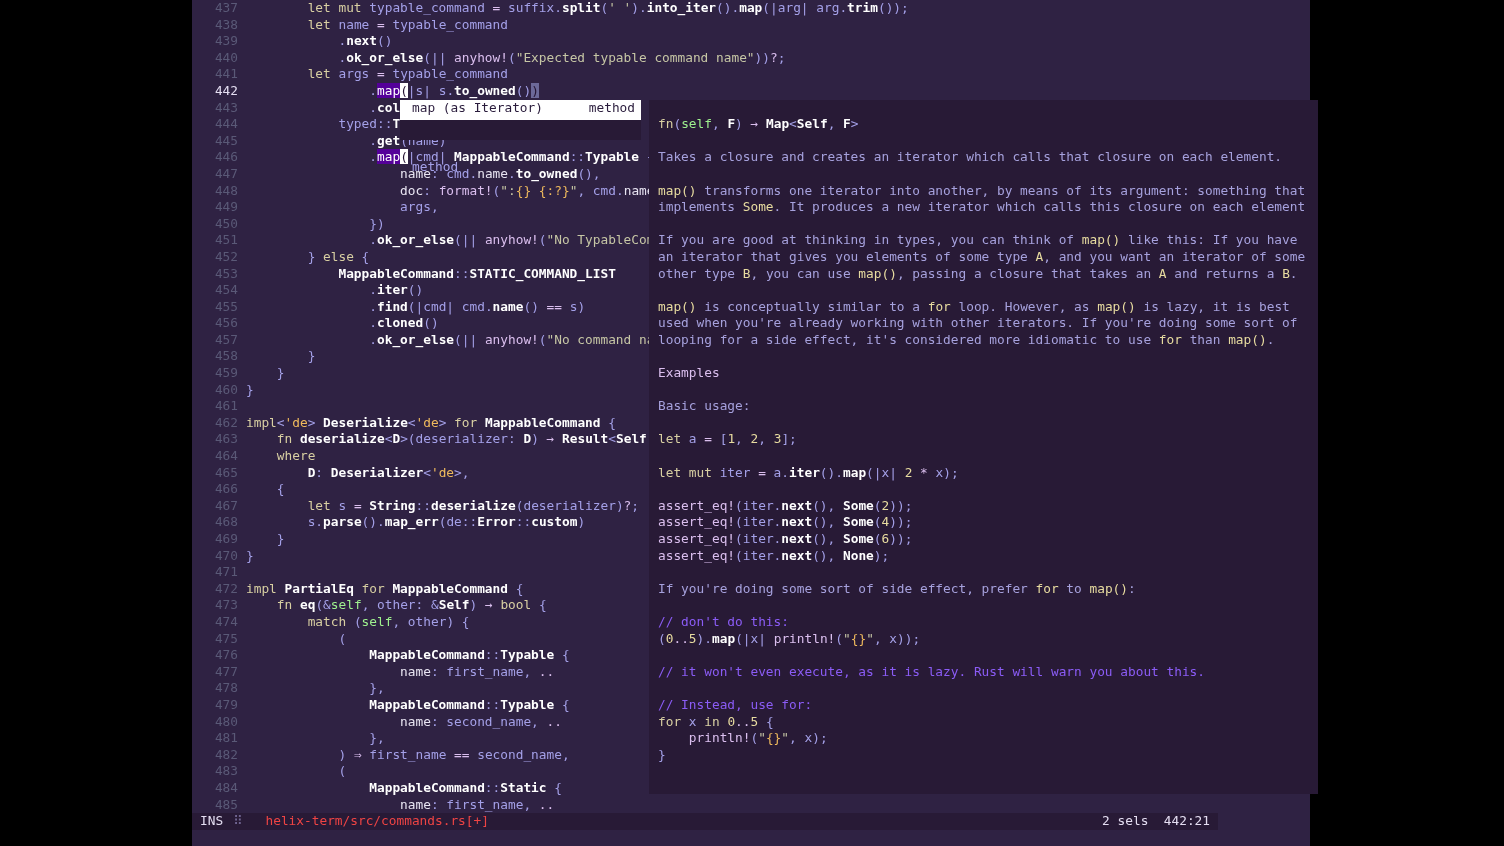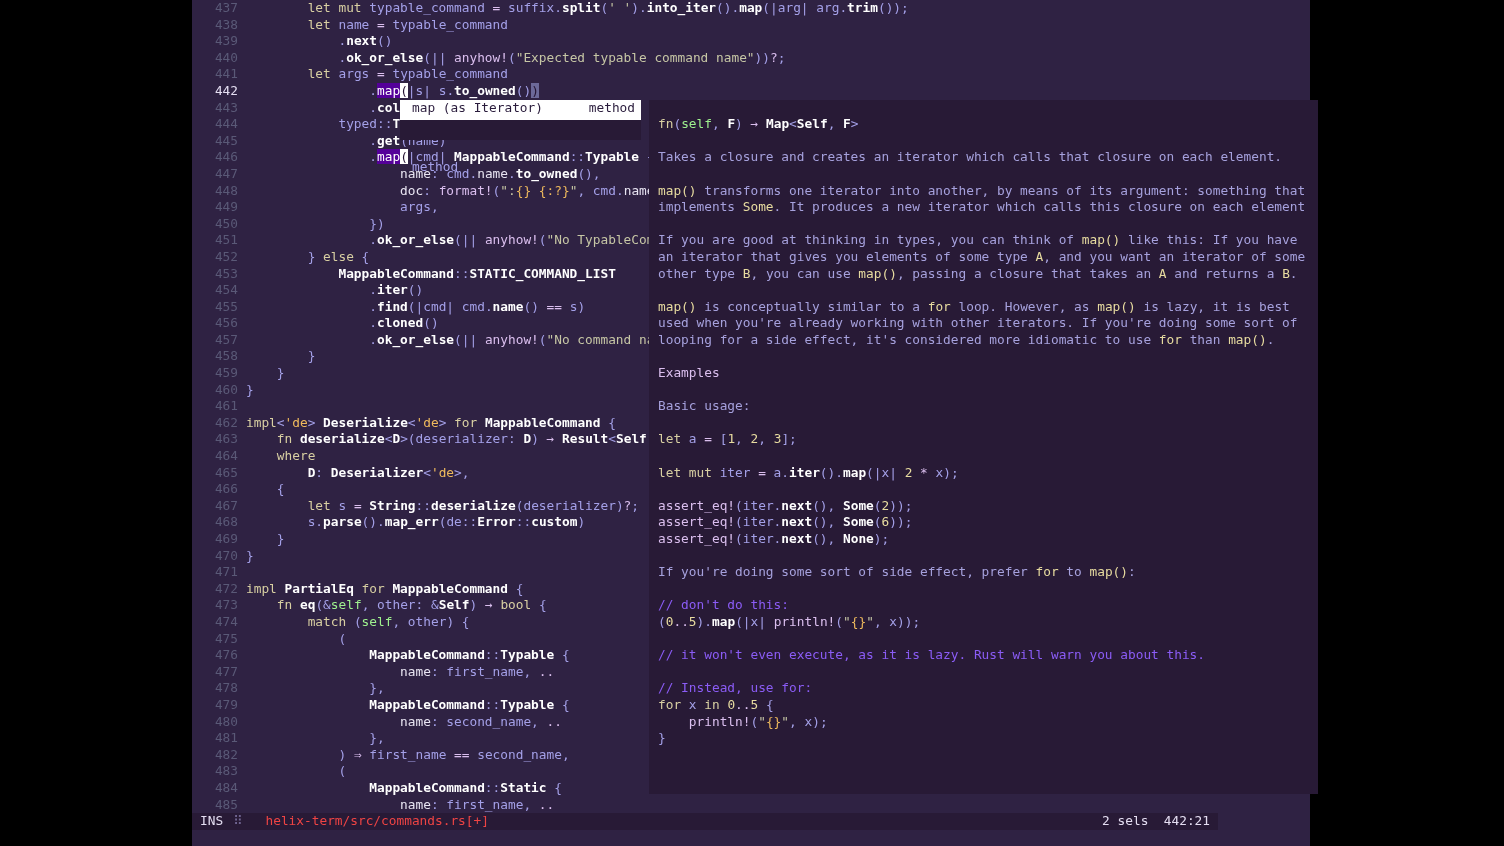--- a/index.html
+++ b/index.html
@@ -133,20 +133,21 @@
         <pre></pre>
         <pre><span class="tk-hd">Examples</span></pre>
         <pre></pre>
         <pre><span class="tk-d">Basic usage:</span></pre>
         <pre></pre>
         <pre><span class="tk-k">let </span><span class="tk-v">a </span><span class="tk-o">= </span><span class="tk-p">[</span><span class="tk-n">1</span><span class="tk-p">, </span><span class="tk-n">2</span><span class="tk-p">, </span><span class="tk-n">3</span><span class="tk-p">];</span></pre>
         <pre></pre>
         <pre><span class="tk-k">let mut </span><span class="tk-v">iter </span><span class="tk-o">= </span><span class="tk-v">a</span><span class="tk-p">.</span><span class="tk-f">iter</span><span class="tk-p">().</span><span class="tk-f">map</span><span class="tk-p">(</span><span class="tk-v">|x| </span><span class="tk-n">2 </span><span class="tk-o">* </span><span class="tk-v">x</span><span class="tk-p">);</span></pre>
         <pre></pre>
         <pre><span class="tk-m">assert_eq!</span><span class="tk-p">(</span><span class="tk-v">iter</span><span class="tk-p">.</span><span class="tk-f">next</span><span class="tk-p">(), </span><span class="tk-t">Some</span><span class="tk-p">(</span><span class="tk-n">2</span><span class="tk-p">));</span></pre>
+        <pre><span class="tk-m">assert_eq!</span><span class="tk-p">(</span><span class="tk-v">iter</span><span class="tk-p">.</span><span class="tk-f">next</span><span class="tk-p">(), </span><span class="tk-t">Some</span><span class="tk-p">(</span><span class="tk-n">4</span><span class="tk-p">));</span></pre>
         <pre><span class="tk-m">assert_eq!</span><span class="tk-p">(</span><span class="tk-v">iter</span><span class="tk-p">.</span><span class="tk-f">next</span><span class="tk-p">(), </span><span class="tk-t">Some</span><span class="tk-p">(</span><span class="tk-n">6</span><span class="tk-p">));</span></pre>
         <pre><span class="tk-m">assert_eq!</span><span class="tk-p">(</span><span class="tk-v">iter</span><span class="tk-p">.</span><span class="tk-f">next</span><span class="tk-p">(), </span><span class="tk-t">None</span><span class="tk-p">);</span></pre>
         <pre></pre>
         <pre><span class="tk-d">If you're doing some sort of side effect, prefer </span><span class="tk-ic">for</span><span class="tk-d"> to </span><span class="tk-ic">map()</span><span class="tk-d">:</span></pre>
         <pre></pre>
         <pre><span class="tk-c">// don't do this:</span></pre>
         <pre><span class="tk-p">(</span><span class="tk-n">0</span><span class="tk-o">..</span><span class="tk-n">5</span><span class="tk-p">).</span><span class="tk-f">map</span><span class="tk-p">(</span><span class="tk-v">|x| </span><span class="tk-m">println!</span><span class="tk-p">(</span><span class="tk-s">"</span><span class="tk-h">{}</span><span class="tk-s">"</span><span class="tk-p">, </span><span class="tk-v">x</span><span class="tk-p">));</span></pre>
         <pre></pre>
         <pre><span class="tk-c">// it won't even execute, as it is lazy. Rust will warn you about this.</span></pre>
         <pre></pre>

